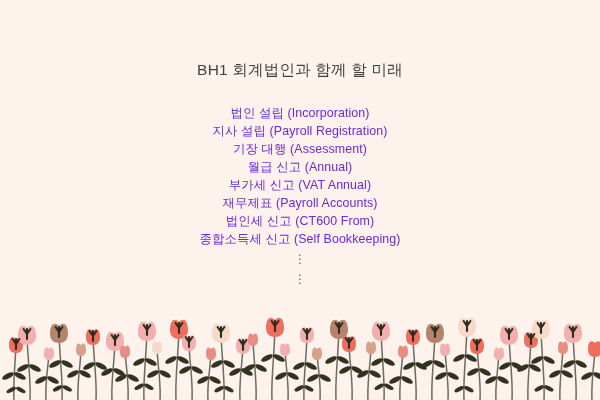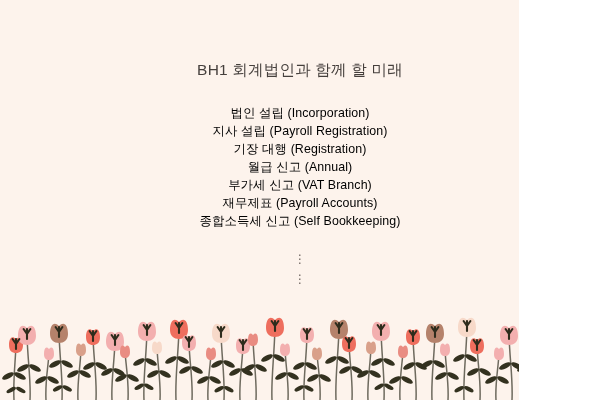--- a/index.html
+++ b/index.html
@@ -7,25 +7,24 @@
     padding: 0;
   }
   body {
     width: 600px;
     height: 400px;
     overflow: hidden;
     font-family: "Liberation Sans", "DejaVu Sans", sans-serif;
   }
   #slide {
     position: relative;
-    width: 480px;
+    width: 600px;
     height: 400px;
     background: #FDF3EC;
     overflow: hidden;
-    padding-left: 39px;
   }
   #content {
     position: absolute;
     left: 0;
     top: 0;
     width: 600px;
     text-align: center;
   }
   #slide-title {
     position: absolute;
@@ -45,21 +44,21 @@
     top: 104px;
     width: 600px;
     text-align: center;
     list-style: none;
     margin: 0;
     padding: 0;
   }
   #service-list li {
     font-size: 12.4px;
     line-height: 18px;
-    color: #000000;
+    color: #6d28d9;
     white-space: nowrap;
     letter-spacing: 0.1px;
   }
   #ellipsis-group {
     position: absolute;
     left: 0;
     top: 249px;
     width: 600px;
     text-align: center;
   }
@@ -83,24 +82,25 @@
 
 <div id="slide" style="background: rgb(253, 243, 236);">
 
   <div id="content">
 
     <div id="slide-title">BH1 회계법인과 함께 할 미래</div>
 
     <ul id="service-list">
       <li>법인 설립 (Incorporation)</li>
       <li>지사 설립 (Payroll Registration)</li>
-      <li>기장 대행 (Registration)</li>
+      <li>기장 대행 (Assessment)</li>
       <li>월급 신고 (Annual)</li>
-      <li>부가세 신고 (VAT Branch)</li>
+      <li>부가세 신고 (VAT Annual)</li>
       <li>재무제표 (Payroll Accounts)</li>
+      <li>법인세 신고 (CT600 From)</li>
       <li>종합소득세 신고 (Self Bookkeeping)</li>
     </ul>
 
     <div id="ellipsis-group">
       <div class="dots">⋮</div>
       <div class="dots">⋮</div>
     </div>
 
   </div>
 

